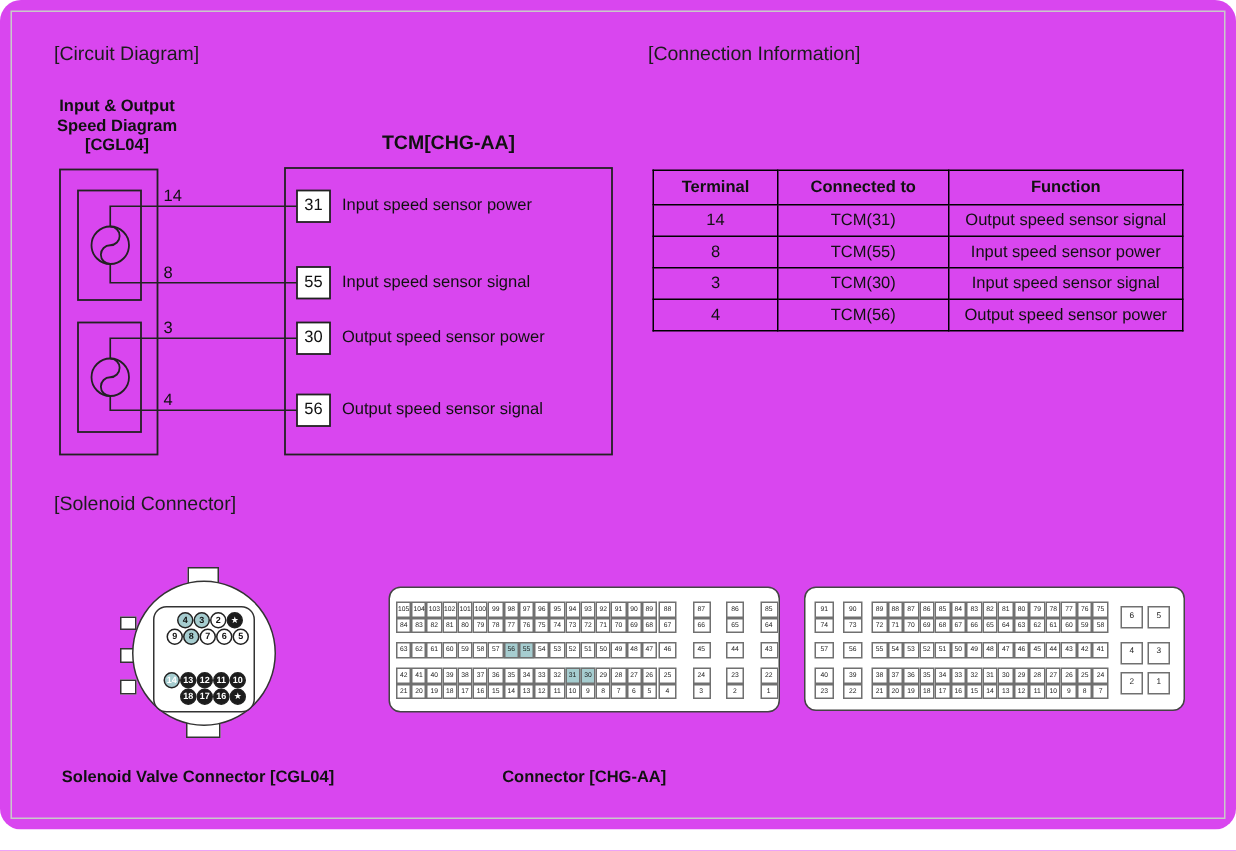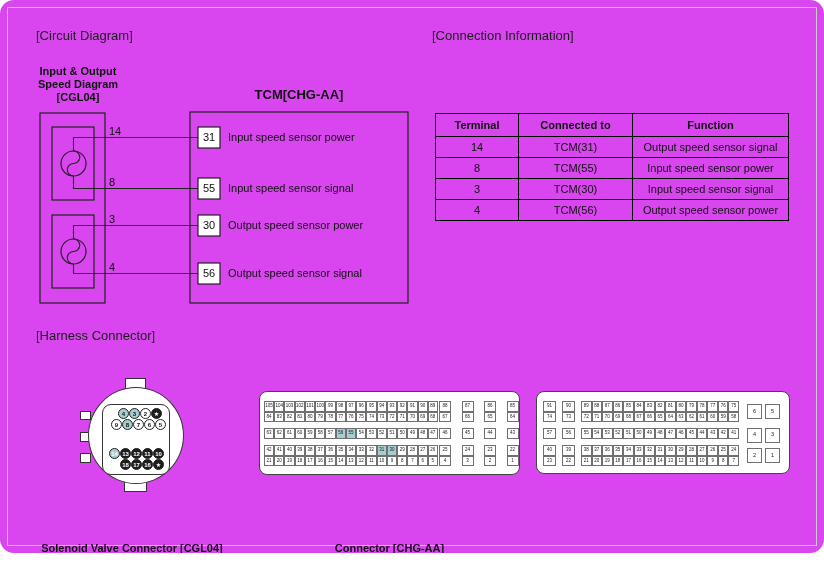--- a/index.html
+++ b/index.html
@@ -31,31 +31,31 @@
   .cpin.dark.hl{color:#fff;}
   
   .rconn{box-sizing:border-box;position:absolute;border:1.6px solid #444;border-radius:8px;background:#fff;}
   .grow{position:absolute;display:flex;}
   .gcell{box-sizing:border-box;border:0.6px solid #707070;background:#fff;color:#1a1a1a;
          font-size:4.5px;line-height:1;display:flex;align-items:center;justify-content:center;height:10.5px;}
   .grow .gcell{flex:1;}
   .gcell.fixed{position:absolute;}
   .gcell.big{font-size:5.5px;}
   .gcell.hl{background:var(--hl,#a6cdd0);}
-  .conn-label{top:542px;text-align:center;font-size:11px;font-weight:bold;color:#111;white-space:nowrap;}
+  .conn-label{top:512px;text-align:center;font-size:11px;font-weight:bold;color:#111;white-space:nowrap;}
 </style>
 </head>
 <body>
 
 <div class="page">
   <div class="frame"></div>
 
   <div class="abs sec-label" style="left:36px;top:28px">[Circuit Diagram]</div>
   <div class="abs sec-label" style="left:432px;top:28px">[Connection Information]</div>
-  <div class="abs sec-label" style="left:36px;top:328px">[Harness Connector]</div>
+  <div class="abs sec-label" style="left:36px;top:328px">[Solenoid Connector]</div>
 
   <div class="abs sensor-label">
     <div>Input &amp; Output</div>
     <div>Speed Diagram</div>
     <div>[CGL04]</div>
   </div>
   <div class="abs tcm-label">TCM[CHG-AA]</div>
 
   <svg class="abs circuit-svg" width="824" height="567" viewBox="0 0 824 567">
     <g fill="none" stroke="#222" stroke-width="1.2">

